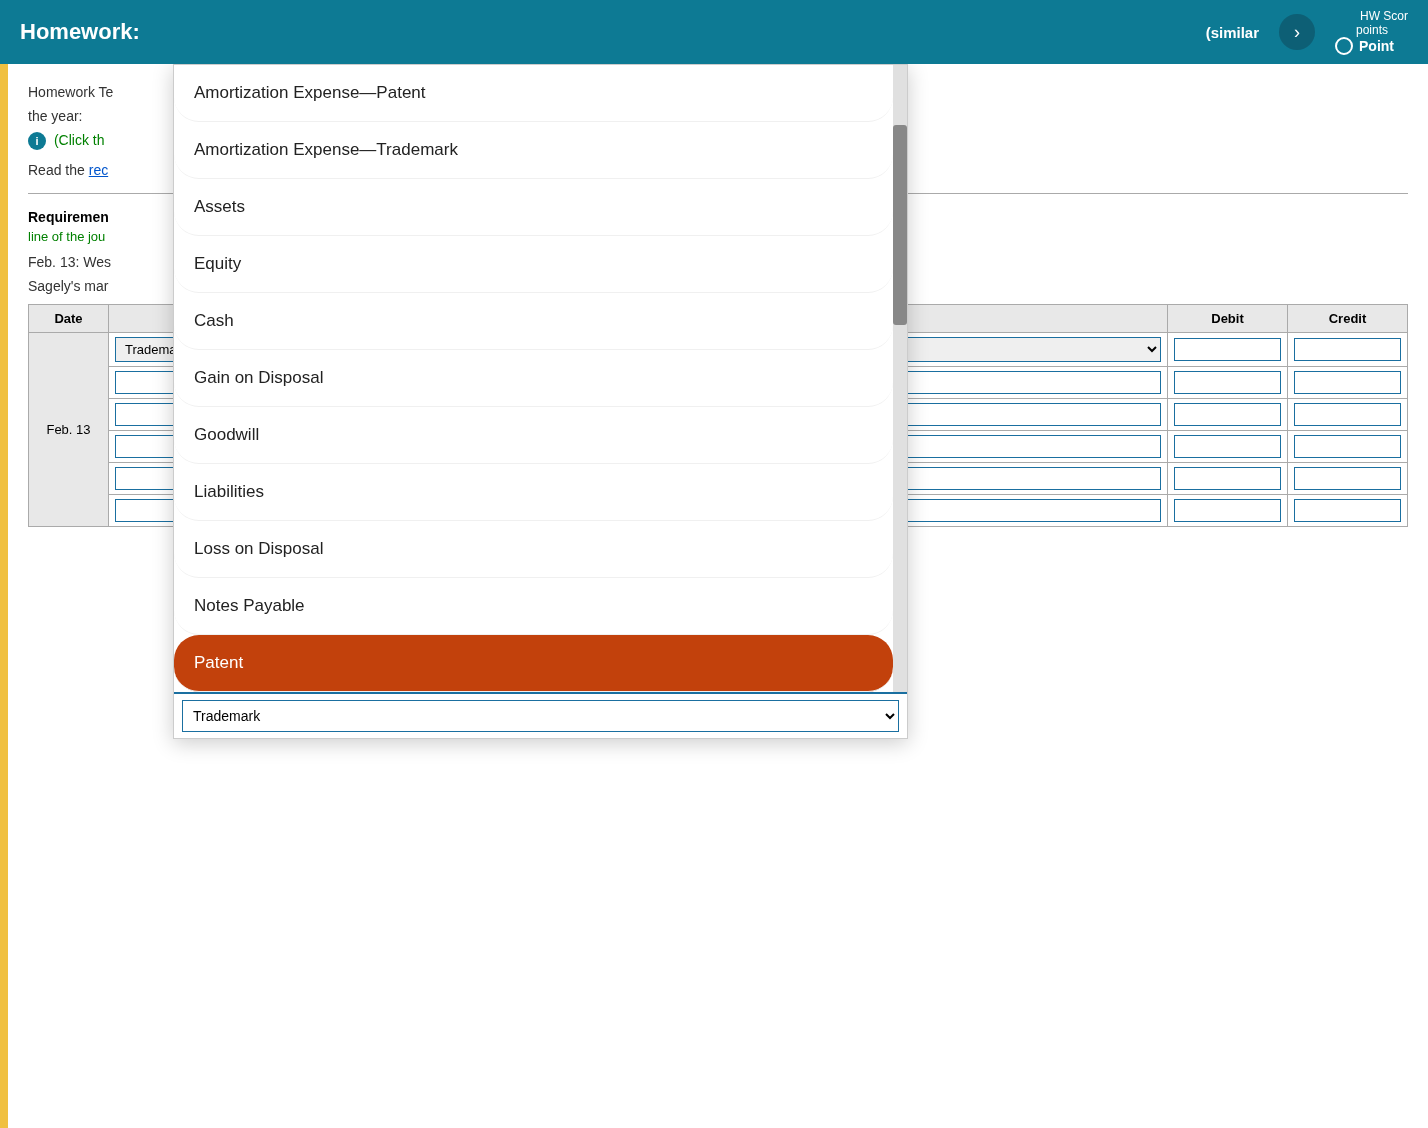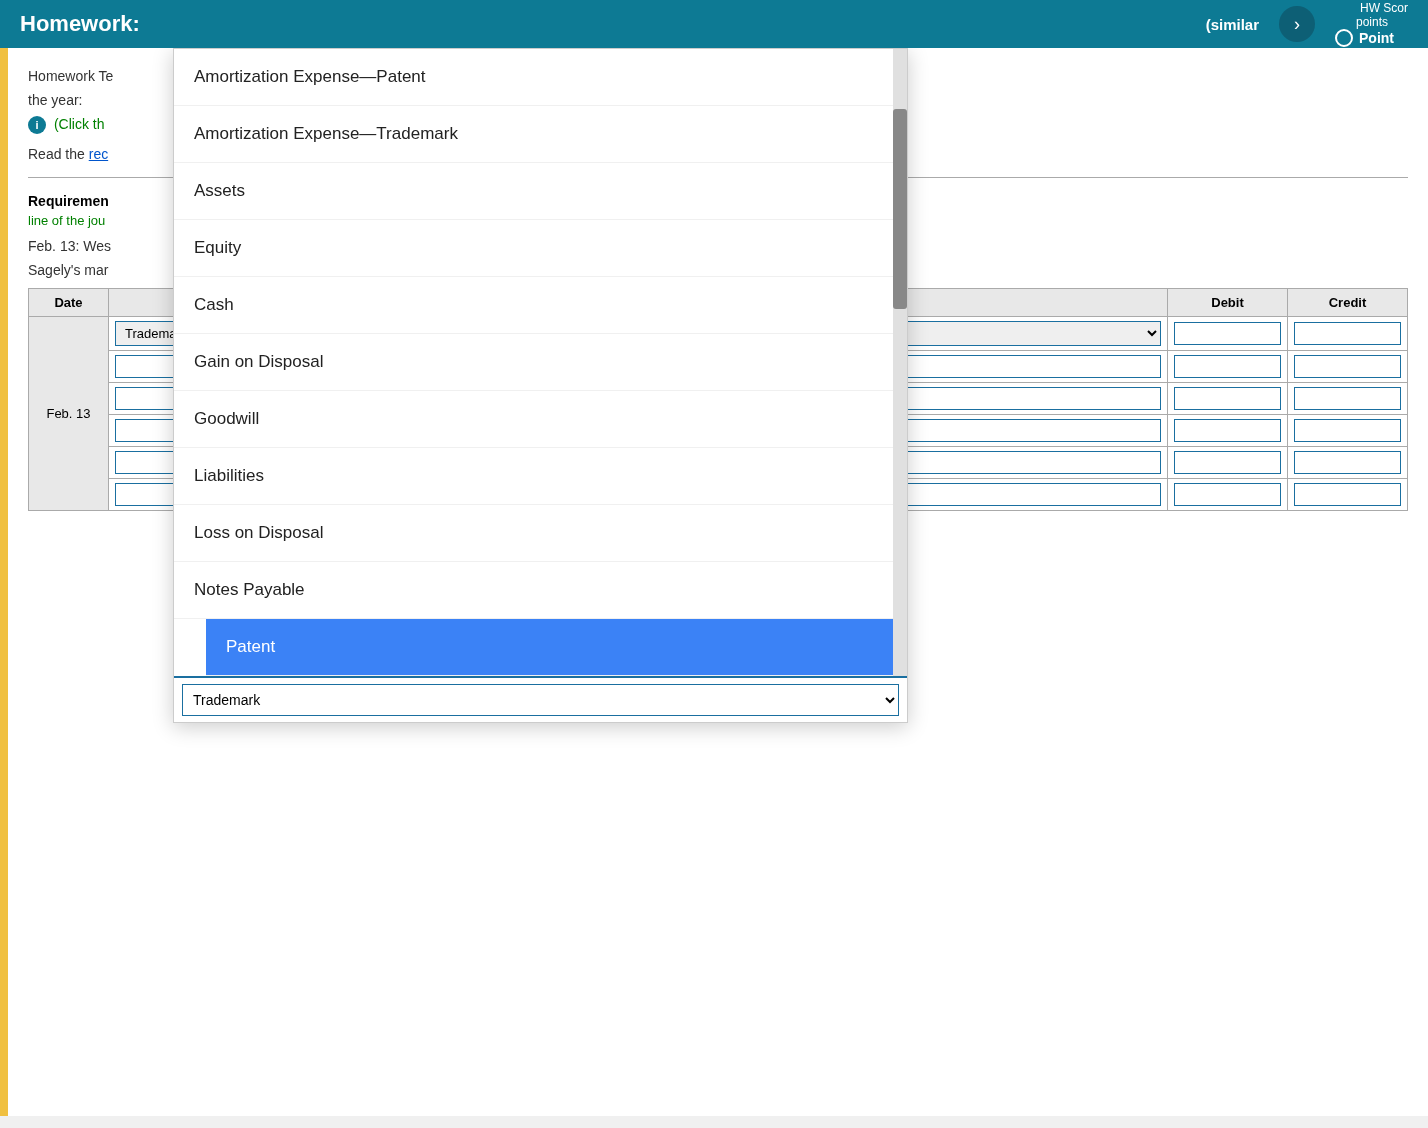--- a/index.html
+++ b/index.html
@@ -6,21 +6,21 @@
     body { font-family: Arial, sans-serif; font-size: 14px; background: #f0f0f0; overflow: hidden; width: 1428px; height: 1128px; }
 
     
     .header {
       background: #0d7a94;
       color: white;
       padding: 10px 20px;
       display: flex;
       align-items: center;
       justify-content: space-between;
-      height: 48px;
+      height: 64px;
     }
     .header-title { font-size: 22px; font-weight: bold; }
     .header-right { display: flex; align-items: center; gap: 20px; }
     .hw-score-label { font-size: 12px; font-weight: normal; padding-left: 25px; }
     .hw-score-points { font-size: 12px; padding-left: 21px; }
     .next-btn {
       background: #0d5f75;
       border: none;
       border-radius: 50%;
       width: 36px; height: 36px;
@@ -144,25 +144,25 @@
       background: #888;
       border-radius: 3px;
     }
 
     .dropdown-item {
       padding: 18px 20px;
       font-size: 17px;
       color: #222;
       cursor: pointer;
       border-bottom: 1px solid #f0f0f0;
+      border-radius: 25px;
     }
     .dropdown-item.selected {
-      background: #3b82f6;
+      background: #c2410c;
       color: white;
-      margin-left: 32px;
     }
 
     
     .dropdown-select-row {
       border-top: 2px solid #1a6fa0;
       padding: 6px 8px;
       background: white;
     }
     .dropdown-select-row select {
       width: 100%;

